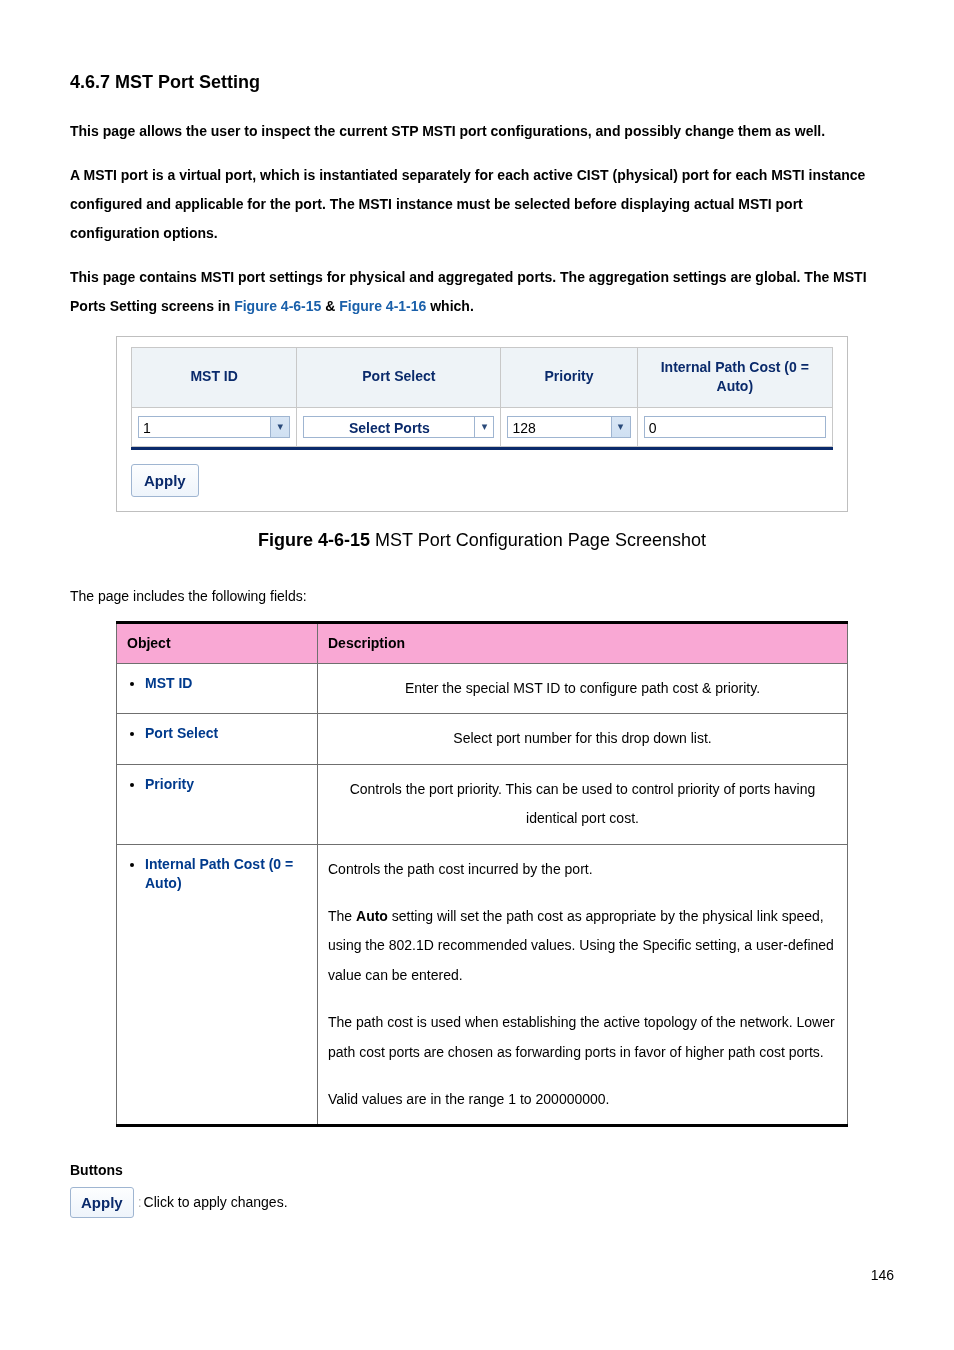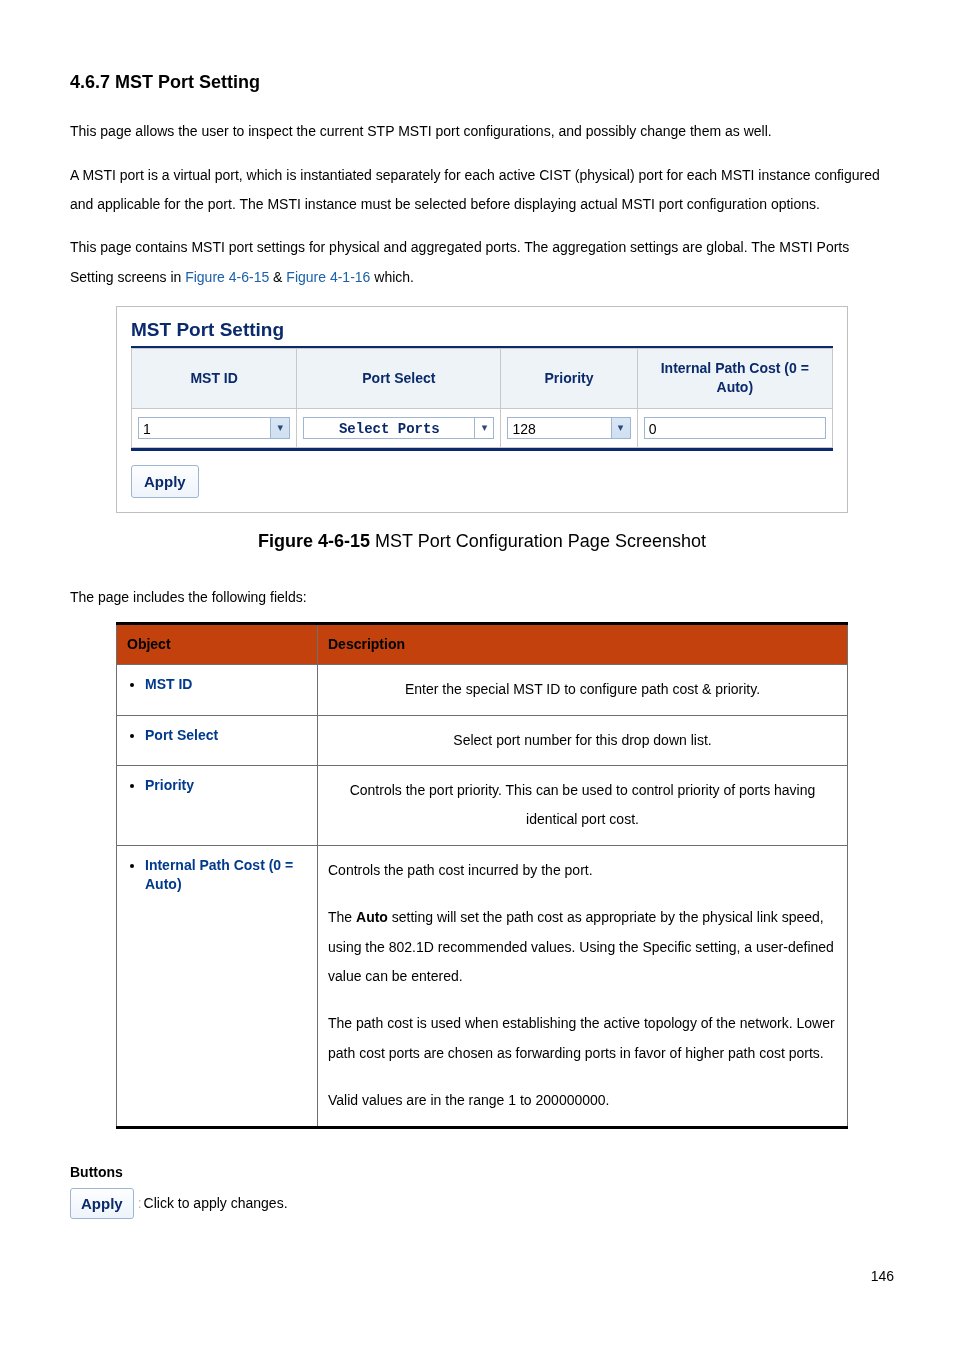--- a/index.html
+++ b/index.html
@@ -13,20 +13,21 @@
     line-height: 1.4;
   }
   h2 {
     font-size: 18px;
     font-weight: bold;
     margin: 0 0 22px 0;
   }
   p.body {
     margin: 0 0 14px 0;
     line-height: 2.1;
+    font-weight: bold;
   }
   a.inline-link { color: #1a60aa; text-decoration: none; }
   .screenshot-box {
     border: 1px solid #bfbfbf;
     margin: 8px 46px 12px 46px;
     padding: 10px 14px 14px 14px;
     box-sizing: border-box;
     background: #fff;
   }
   .sbox-title {
@@ -88,21 +89,21 @@
     background: linear-gradient(#d9e6f5,#cfe0f2);
     color: #2a4a7a;
     display:flex; align-items:center; justify-content:center;
     border-left:1px solid #9fb5d1;
     font-size:11px;
   }
   .ps-select {
     display:flex; width: 100%; height:22px; box-sizing:border-box;
     border:1px solid #9fb5d1; background:#fff;
   }
-  .ps-select .val { flex:1; color:#0a2a6b; font-weight:bold; text-align:center; padding:2px 4px;font-family:Liberation Mono, monospace; }
+  .ps-select .val { flex:1; color:#0a2a6b; font-weight:bold; text-align:center; padding:2px 4px; }
   .ps-select .arrow { width:18px; display:flex; align-items:center; justify-content:center; color:#2a4a7a; font-size:11px; border-left:1px solid #9fb5d1; }
   .fake-input {
     width: 100%;
     border: 1px solid #9fb5d1;
     background:#fff;
     height:22px; box-sizing:border-box;
     padding:2px 4px;
     font-size:14px;
     text-align:left;
   }
@@ -135,21 +136,21 @@
     margin: 0 46px 34px 46px;
     width: calc(100% - 92px);
   }
   table.desc th, table.desc td {
     border: 1px solid #6f6f6f;
     padding: 10px 10px;
     vertical-align: top;
     font-size:14px;
   }
   table.desc thead th {
-    background: #c2410c;
+    background: #f9a8d4;
     font-weight: bold;
     text-align: left;
     border-top: 3px solid #000;
   }
   table.desc thead th:first-child { width: 180px; }
   table.desc tbody tr:last-child td { border-bottom: 3px solid #000; }
   .obj {
     color:#003a8c;
     font-weight:bold;
   }
@@ -181,21 +182,20 @@
 
 <p class="body">This page allows the user to inspect the current STP MSTI port configurations, and possibly change them as well.</p>
 
 <p class="body">A MSTI port is a virtual port, which is instantiated separately for each active CIST (physical) port for each MSTI instance configured and applicable for the port. The MSTI instance must be selected before displaying actual MSTI port configuration options.</p>
 
 <p class="body">
   <span>This page contains MSTI port settings for physical and aggregated ports. The aggregation settings are global. The MSTI Ports Setting screens in </span><a class="inline-link">Figure 4-6-15</a><span> &amp; </span><a class="inline-link">Figure 4-1-16</a><span> which.</span>
 </p>
 
 <div class="screenshot-box">
-  <div class="sbox-title">MST Port Setting</div>
   <div class="cfg-head">
     <div class="cfg-cell w1">MST ID</div>
     <div class="cfg-cell w2">Port Select</div>
     <div class="cfg-cell w3">Priority</div>
     <div class="cfg-cell w4">Internal Path Cost (0 = Auto)</div>
   </div>
   <div class="cfg-row">
     <div class="cfg-cell w1">
       <div class="fake-select">
         <span class="val">1</span>

